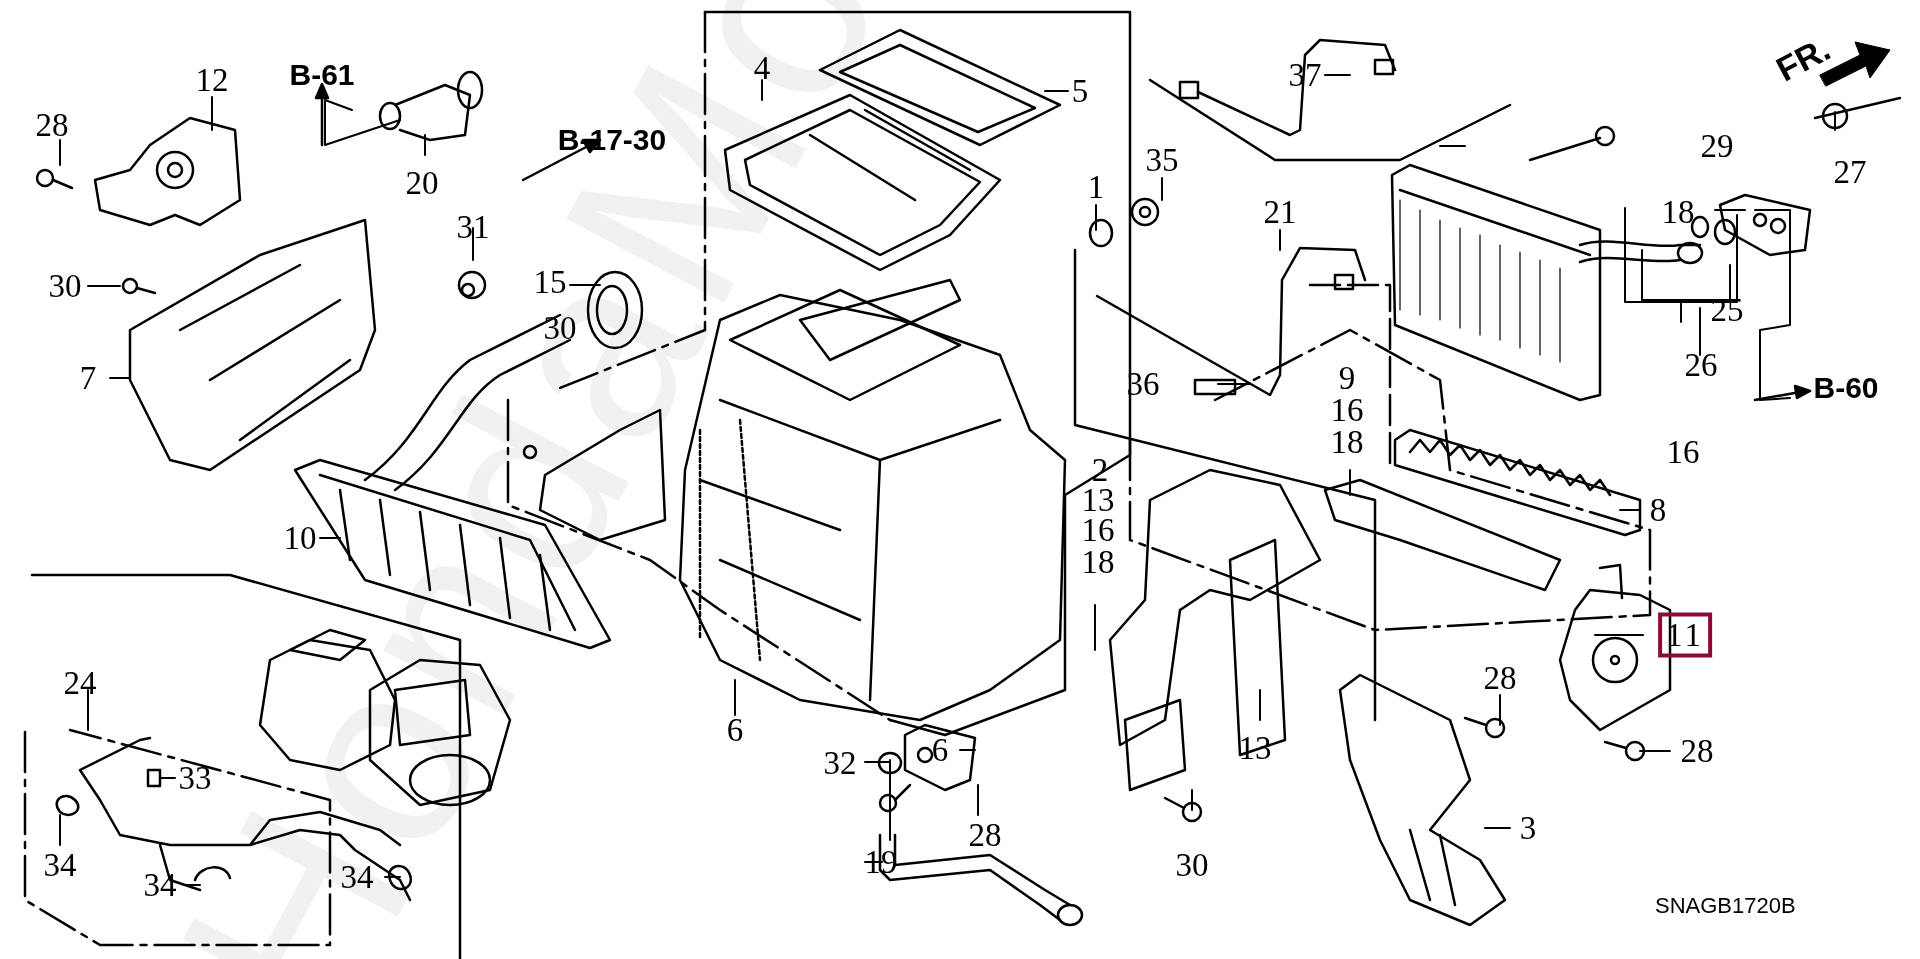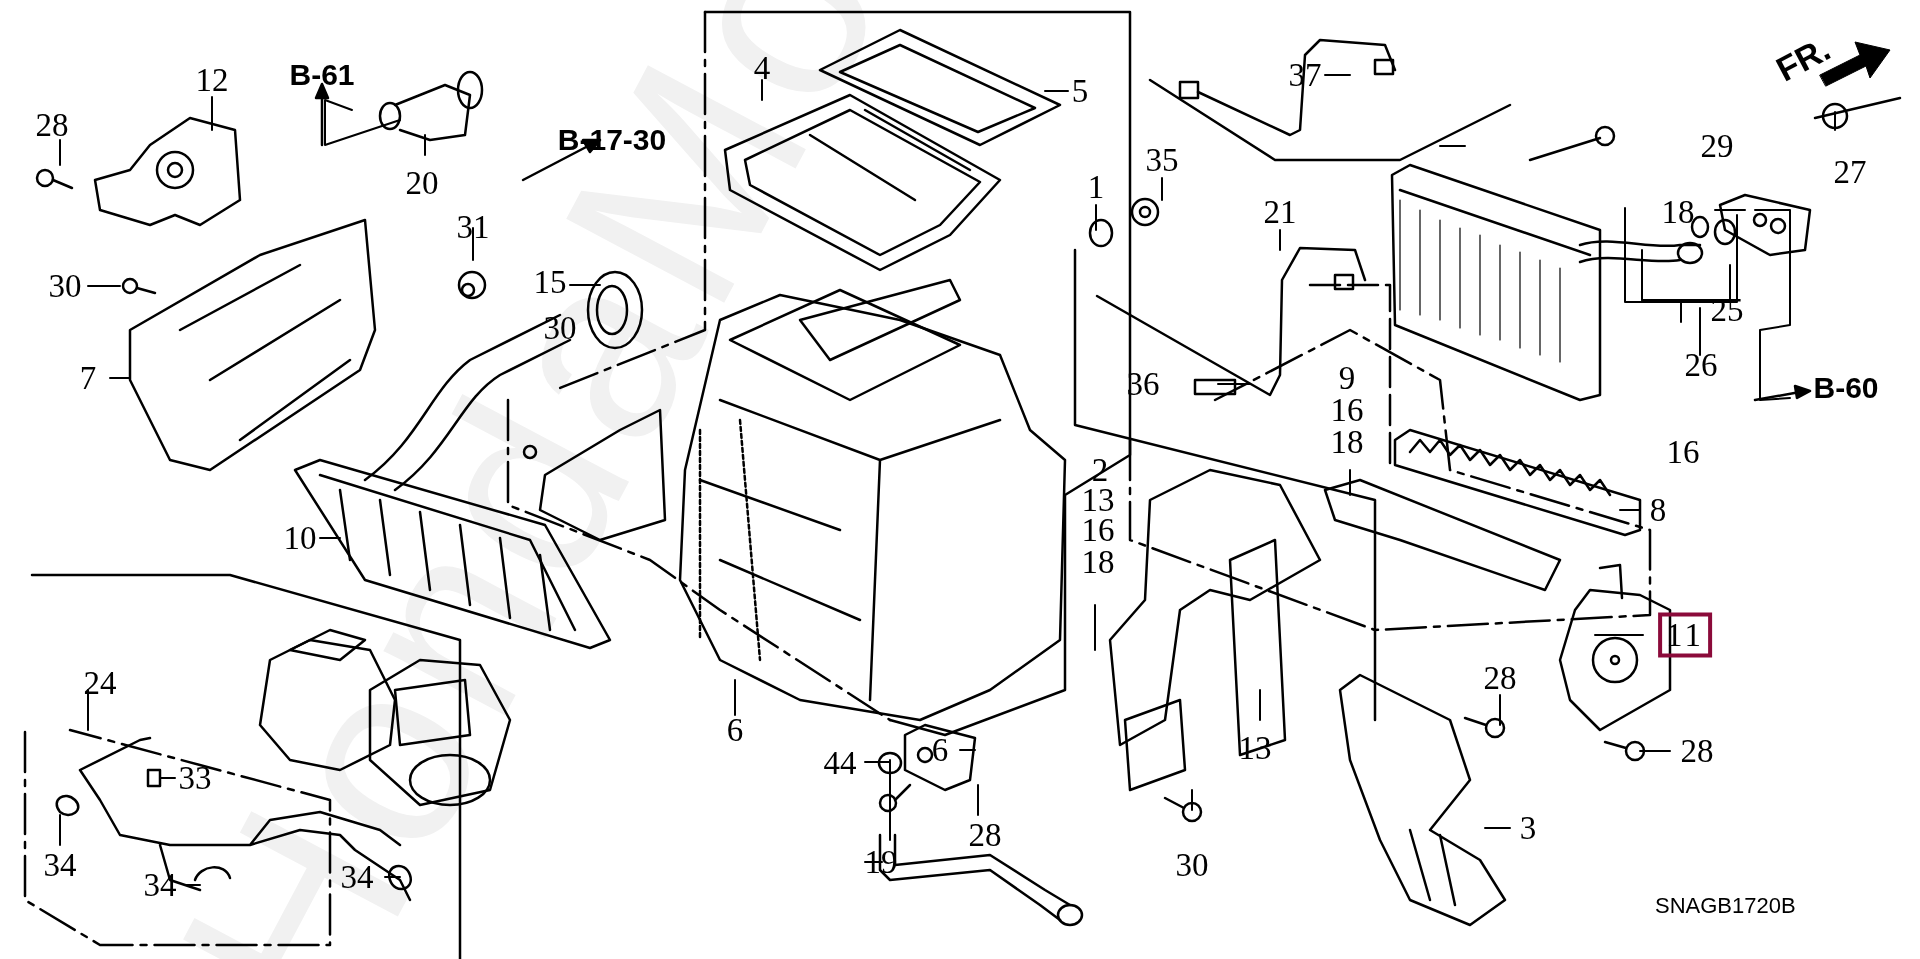--- a/index.html
+++ b/index.html
@@ -325,24 +325,24 @@
   <div class="lbl" style="left:1701px;top:365px">26</div>
   <div class="lbl" style="left:1683px;top:452px">16</div>
   <div class="lbl" style="left:1658px;top:510px">8</div>
   <div class="lbl hl" style="left:1685px;top:635px">11</div>
   <div class="lbl" style="left:1500px;top:678px">28</div>
   <div class="lbl" style="left:1697px;top:751px">28</div>
   <div class="lbl" style="left:1528px;top:828px">3</div>
   <div class="lbl" style="left:1255px;top:748px">13</div>
   <div class="lbl" style="left:1192px;top:865px">30</div>
   <div class="lbl" style="left:735px;top:730px">6</div>
-  <div class="lbl" style="left:840px;top:763px">44</div>
+  <div class="lbl" style="left:840px;top:763px">32</div>
   <div class="lbl" style="left:940px;top:750px">6</div>
   <div class="lbl" style="left:985px;top:835px">28</div>
   <div class="lbl" style="left:881px;top:862px">19</div>
-  <div class="lbl" style="left:100px;top:683px">24</div>
+  <div class="lbl" style="left:80px;top:683px">24</div>
   <div class="lbl" style="left:195px;top:778px">33</div>
   <div class="lbl" style="left:60px;top:865px">34</div>
   <div class="lbl" style="left:160px;top:885px">34</div>
   <div class="lbl" style="left:357px;top:877px">34</div>
 
   <div class="code">SNAGB1720B</div>
 </div>
 
 </body></html>

